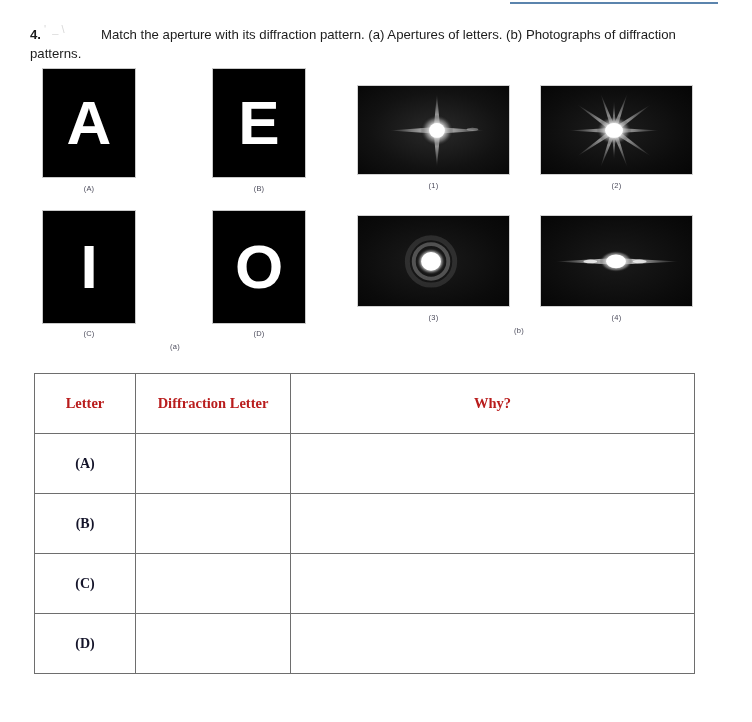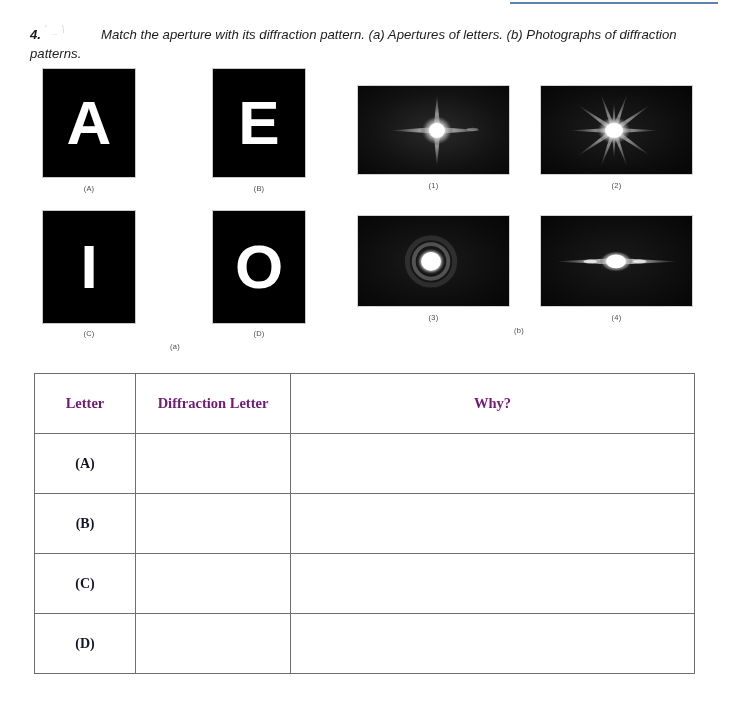--- a/index.html
+++ b/index.html
@@ -30,21 +30,20 @@
 
   
   #prompt {
     position: absolute;
     left: 30px;
     top: 7px;
     width: 660px;
     font-size: 13.2px;
     line-height: 19px;
     color: #1c1c1c;
-    font-style: italic;
   }
   #prompt .qnum {
     font-weight: bold;
   }
   #prompt .erased {
     display: inline-block;
     width: 60px;
     color: #d8d8d8;
     font-size: 11px;
     vertical-align: baseline;
@@ -115,21 +114,21 @@
   #answer-table td {
     border: 1px solid #6e6e6e;
     padding: 0;
     vertical-align: middle;
     text-align: center;
   }
   #answer-table th {
     height: 59px;
     font-size: 14.5px;
     font-weight: bold;
-    color: #701a75;
+    color: #b91c1c;
   }
   #answer-table td {
     height: 59px;
     font-size: 14px;
     font-weight: bold;
     color: #14142a;
   }
   .col-letter { width: 101px; }
   .col-pattern { width: 155px; }
   .col-why { width: 404px; }

